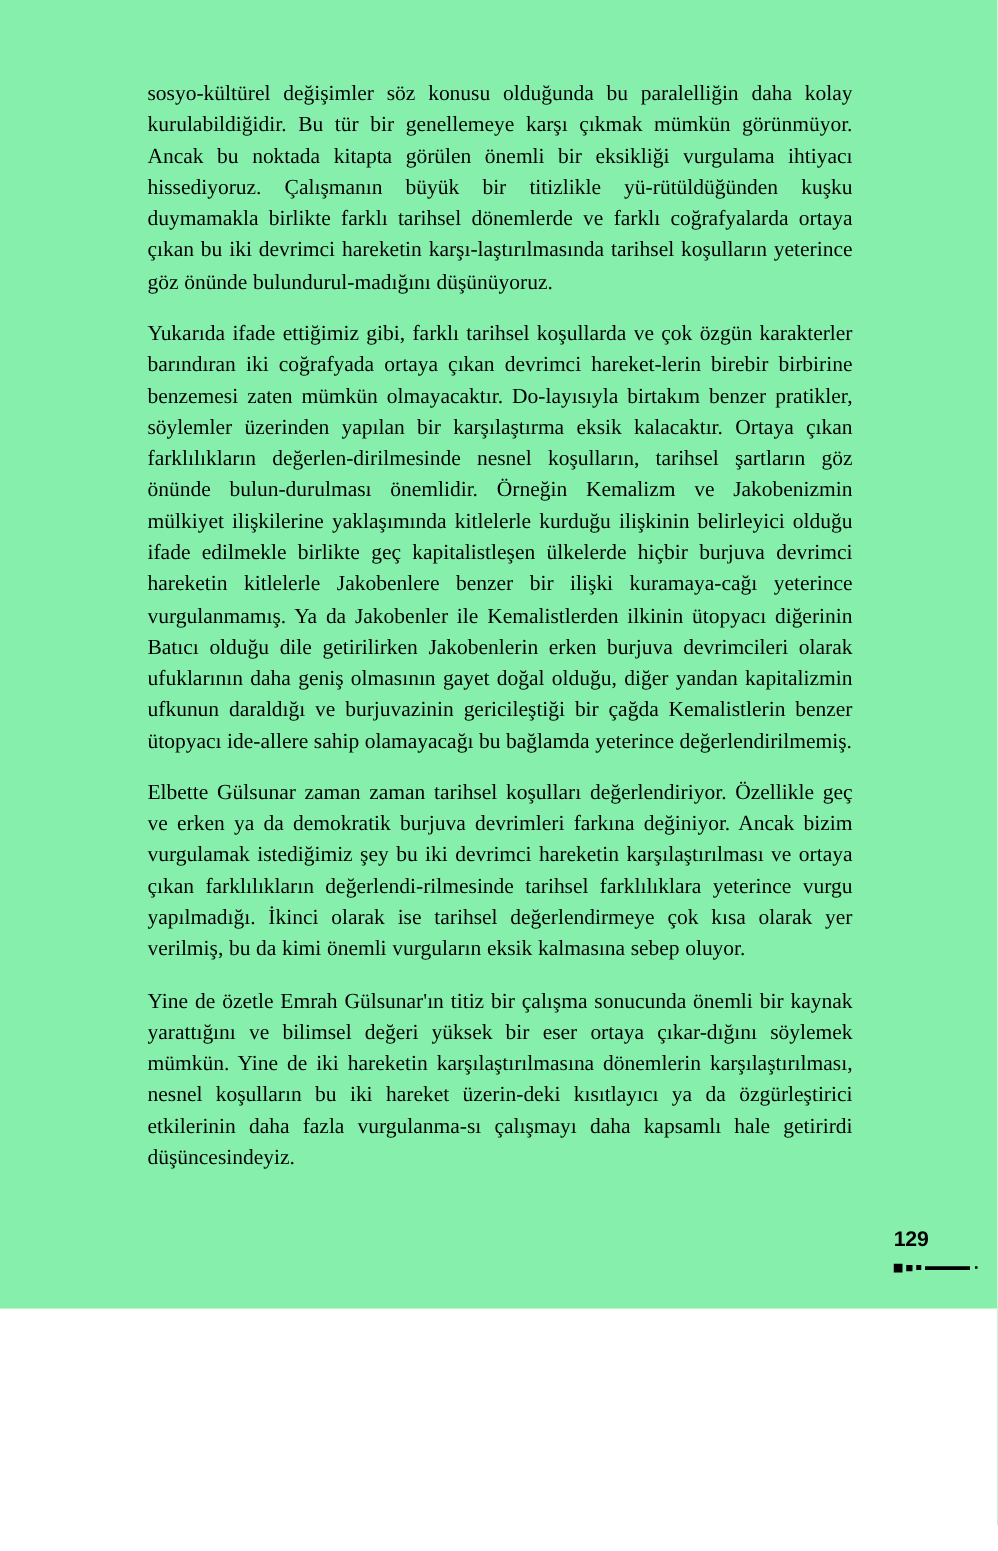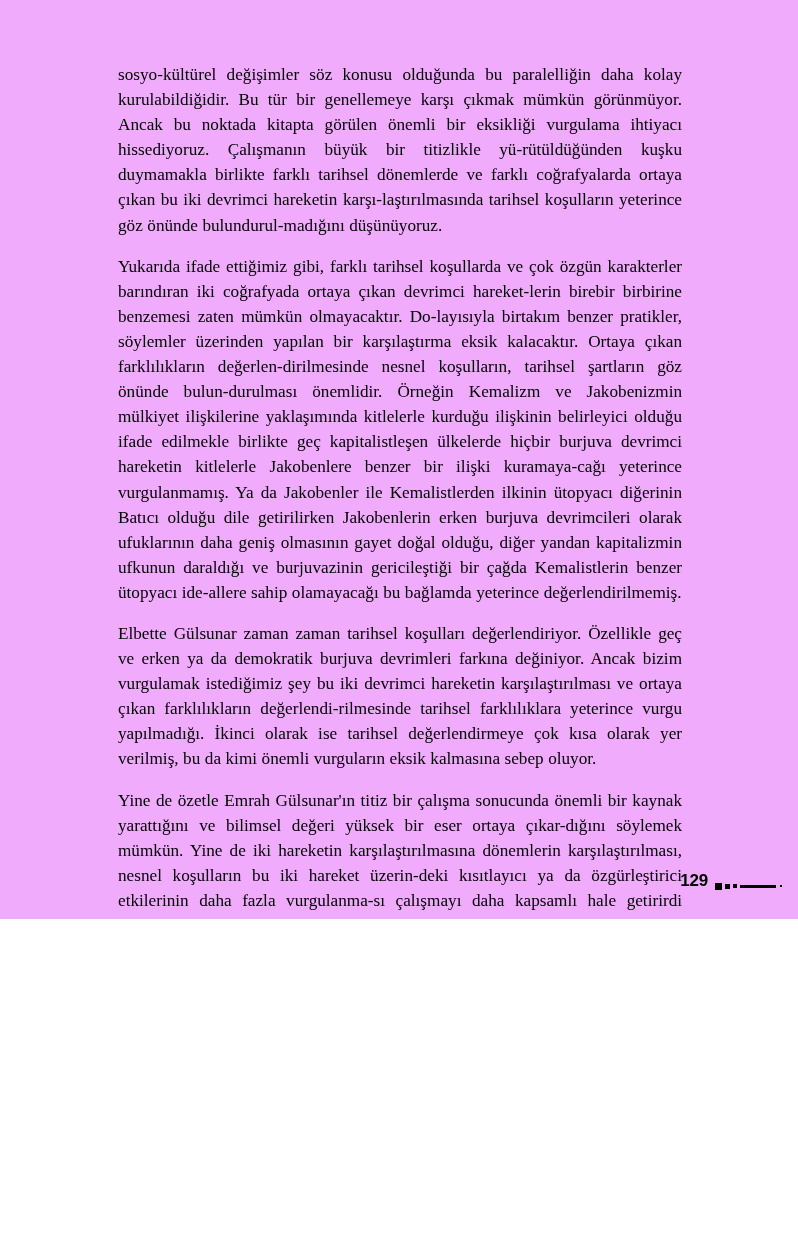--- a/index.html
+++ b/index.html
@@ -3,22 +3,22 @@
 <meta charset="utf-8">
 <style>
   html, body {
     margin: 0;
     padding: 0;
     background: #ffffff;
   }
   .page {
     position: relative;
     width: 798px;
-    height: 919px;
-    background: #f0abfc;
+    height: 1047px;
+    background: #86efac;
     overflow: hidden;
     box-sizing: border-box;
   }
   .content {
     position: absolute;
     left: 118px;
     top: 62px;
     width: 564px;
   }
   p.body-par {
@@ -53,22 +53,23 @@
     width: 520px;
   }
   .kunye-block {
     margin-top: 57px;
   }
   .footer {
     position: absolute;
     right: 16px;
     bottom: 28px;
     display: flex;
-    align-items: flex-end;
+    align-items: flex-start;
     gap: 7px;
+    flex-direction: column;
   }
   .page-number {
     font-family: "Liberation Sans", "DejaVu Sans", sans-serif;
     font-weight: bold;
     font-size: 17px;
     color: #000000;
     letter-spacing: -0.2px;
   }
   .footer-ornament {
     display: flex;

